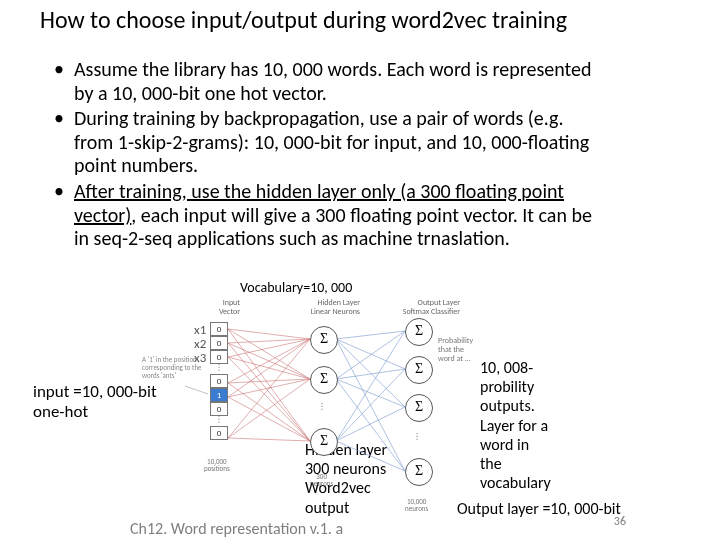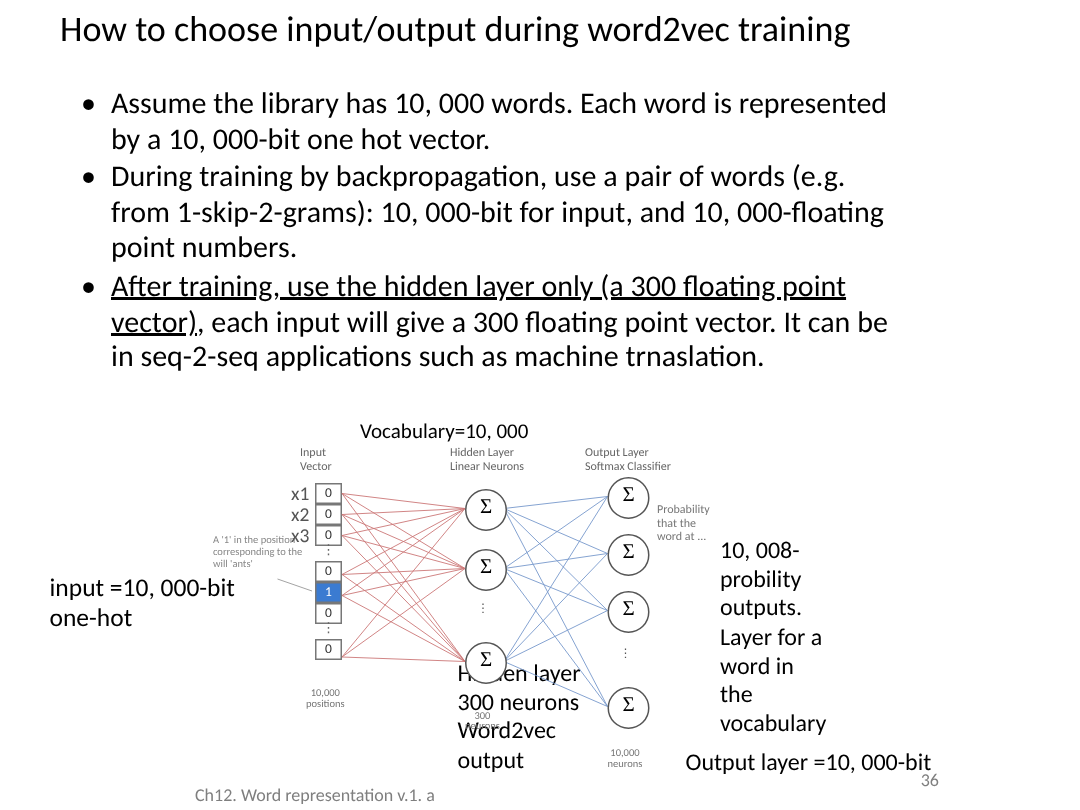--- a/index.html
+++ b/index.html
@@ -59,37 +59,37 @@
     position: absolute;
     font-size: 14px;
     line-height: 1.15;
   }
   .vocab    { top: 280px; left: 240px; }
   .input-lab{ top: 382px; left: 33px;  font-size: 17px; line-height: 1.2; }
   .hidden-lab{ top: 440px; left: 305px; font-size: 16px; line-height: 1.2; }
   .out-lab  { top: 358px; left: 480px; font-size: 16px; line-height: 1.2; }
   .out-big  { top: 500px; left: 457px; font-size: 16px; }
   .pagenum  { position: absolute; bottom: 12px; right: 18px; font-size: 12px; color: #7f7f7f; }
-  .footer   { position: absolute; bottom: 2px; left: 130px; font-size: 12px; color: #7f7f7f; }
+  .footer   { position: absolute; bottom: 2px; left: 130px; font-size: 16px; color: #7f7f7f; }
 
   
   .diagram {
     position: absolute;
     top: 298px;
     left: 160px;
     width: 310px;
     height: 235px;
   }
 
   
   .tiny {
     position: absolute;
     font-size: 8px;
     color: #666;
-    text-align: left;
+    text-align: right;
     line-height: 1.1;
   }
   .tiny.iv  { top: 0; left: 40px; width: 40px; }
   .tiny.hl  { top: 0; left: 140px; width: 60px; }
   .tiny.ol  { top: 0; left: 230px; width: 70px; }
 
   
   .onehot {
     position: absolute;
     top: 24px;
@@ -208,21 +208,21 @@
       <span>Linear Neurons</span>
     </div>
     <div class="tiny ol">
       <span>Output Layer</span><br>
       <span>Softmax Classifier</span>
     </div>
 
     <div class="left-caption" style="top:58px; left:-18px;">
       <span>A '1' in the position</span><br>
       <span>corresponding to the</span><br>
-      <span>will 'ants'</span>
+      <span>words 'ants'</span>
     </div>
 
     <div class="x-lab" style="top:24px;">x1</div>
     <div class="x-lab" style="top:38px;">x2</div>
     <div class="x-lab" style="top:52px;">x3</div>
 
     <div class="onehot">
       <div class="cell">0</div>
       <div class="cell">0</div>
       <div class="cell">0</div>

